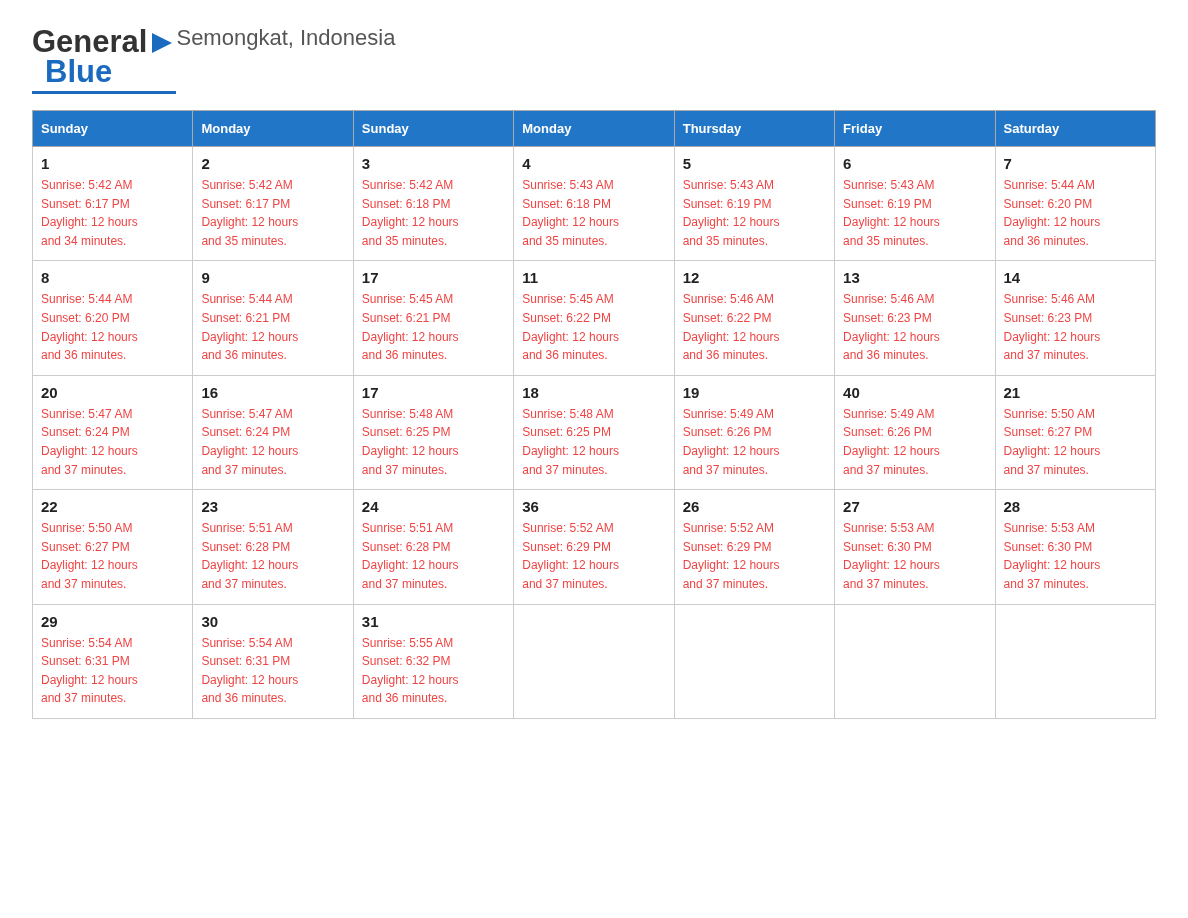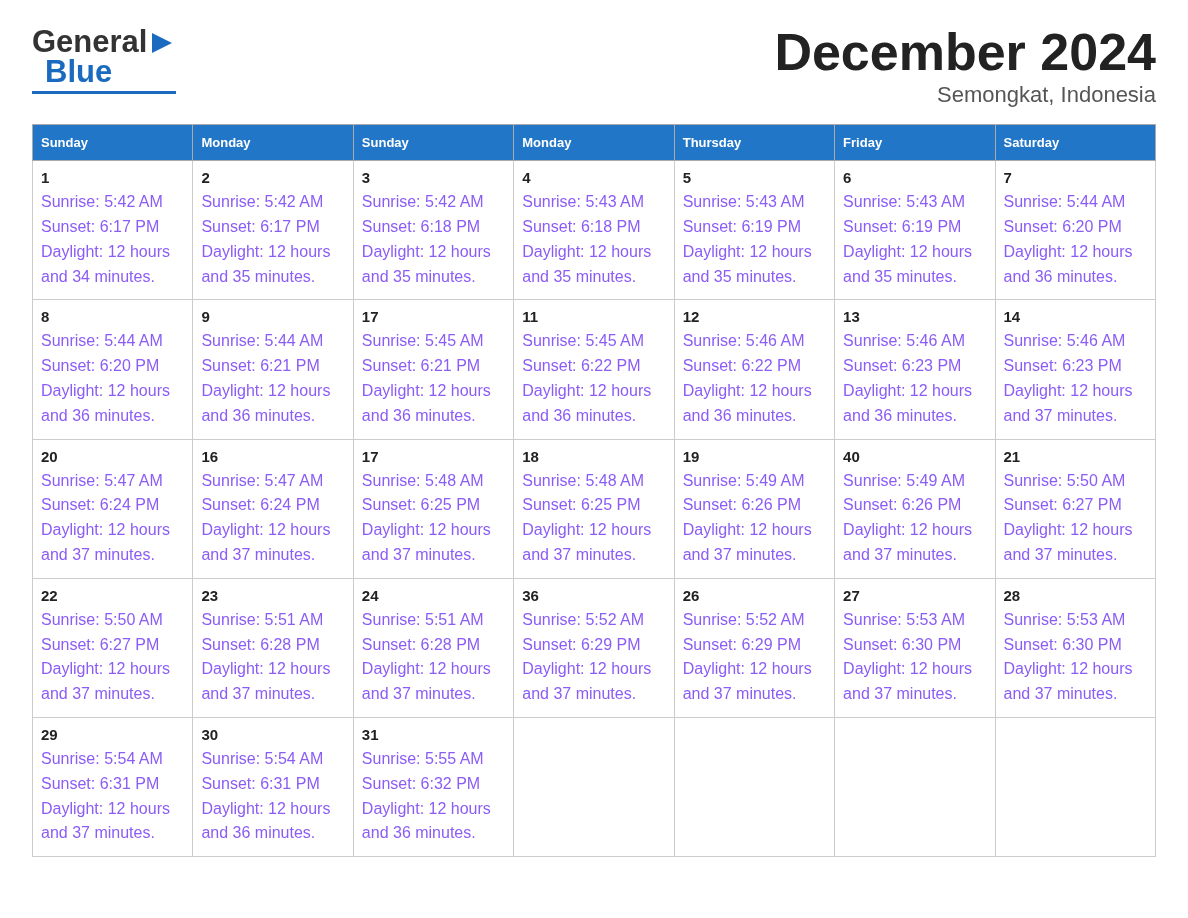--- a/index.html
+++ b/index.html
@@ -5,21 +5,20 @@
     * { box-sizing: border-box; margin: 0; padding: 0; }
     body {
       font-family: Arial, sans-serif;
       background: #fff;
       padding: 24px 32px;
       width: 1188px;
       min-height: 918px;
     }
     .header {
       display: flex;
-      justify-content: space-between;
       align-items: flex-start;
       margin-bottom: 16px;
     }
     .title-section {
       text-align: right;
     }
     .month-title {
       font-size: 52px;
       font-weight: bold;
       color: #222;
@@ -53,22 +52,22 @@
       width: 14.28%;
       min-height: 90px;
     }
     .day-num {
       font-size: 15px;
       font-weight: bold;
       display: block;
       margin-bottom: 4px;
     }
     .day-info {
-      font-size: 16px;
-      color: #8b5cf6;
+      font-size: 12px;
+      color: #ef4444;
       line-height: 1.55;
     }
   </style>
 </head>
 <body>
 
 <div class="header">
 
   <div style="display:flex;flex-direction:column;align-items:flex-start;">
     <div style="display:flex;align-items:center;">
@@ -77,21 +76,20 @@
         <polygon points="4,4 24,14 4,24" fill="#1a6bbf"></polygon>
       </svg>
     </div>
     <div style="display:flex;align-items:center;margin-top:-6px;margin-left:13px;">
       <span style="font-size:31px;font-weight:bold;color:#1a6bbf;font-family:Arial,sans-serif;">Blue</span>
     </div>
     <div style="height:3px;background:#1a6bbf;width:100%;margin-top:1px;"></div>
   </div>
 
   <div class="title-section">
-    <div class="month-title">December 2024</div>
     <div class="location-title">Semongkat, Indonesia</div>
   </div>
 </div>
 
 <table class="calendar-table">
   <thead>
     <tr>
     <th>Sunday</th>
         <th>Monday</th>
         <th>Sunday</th>

